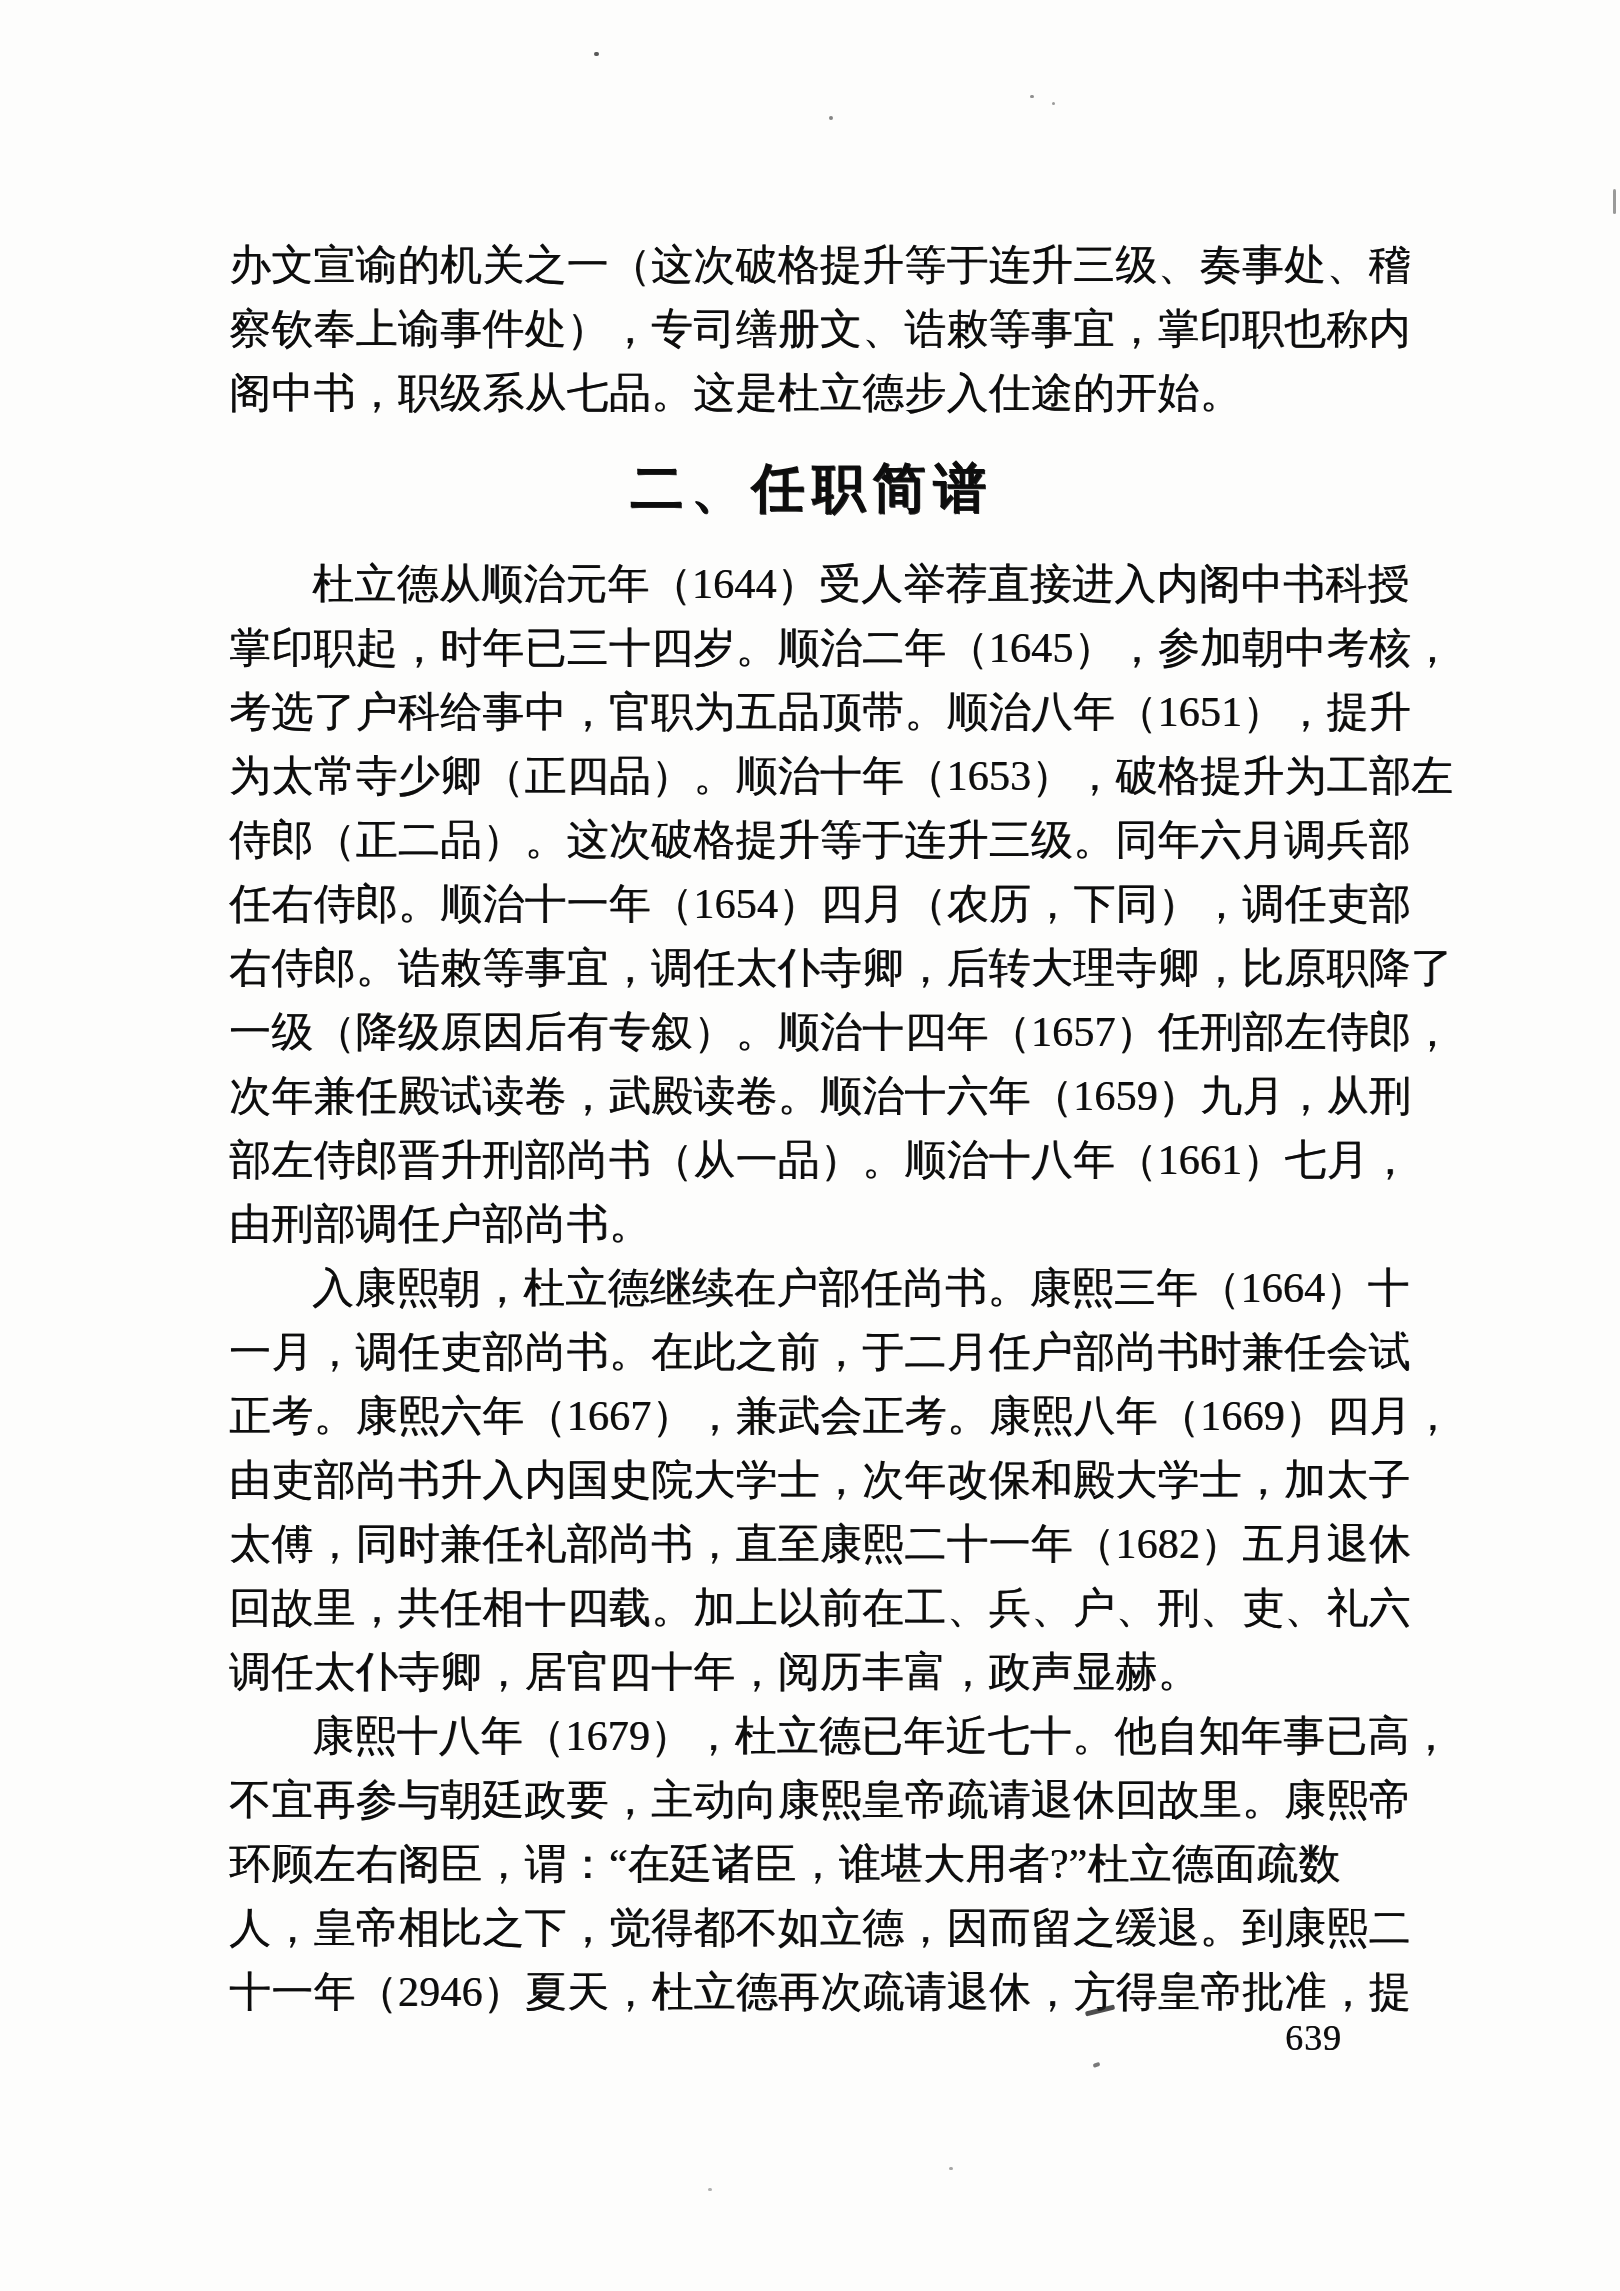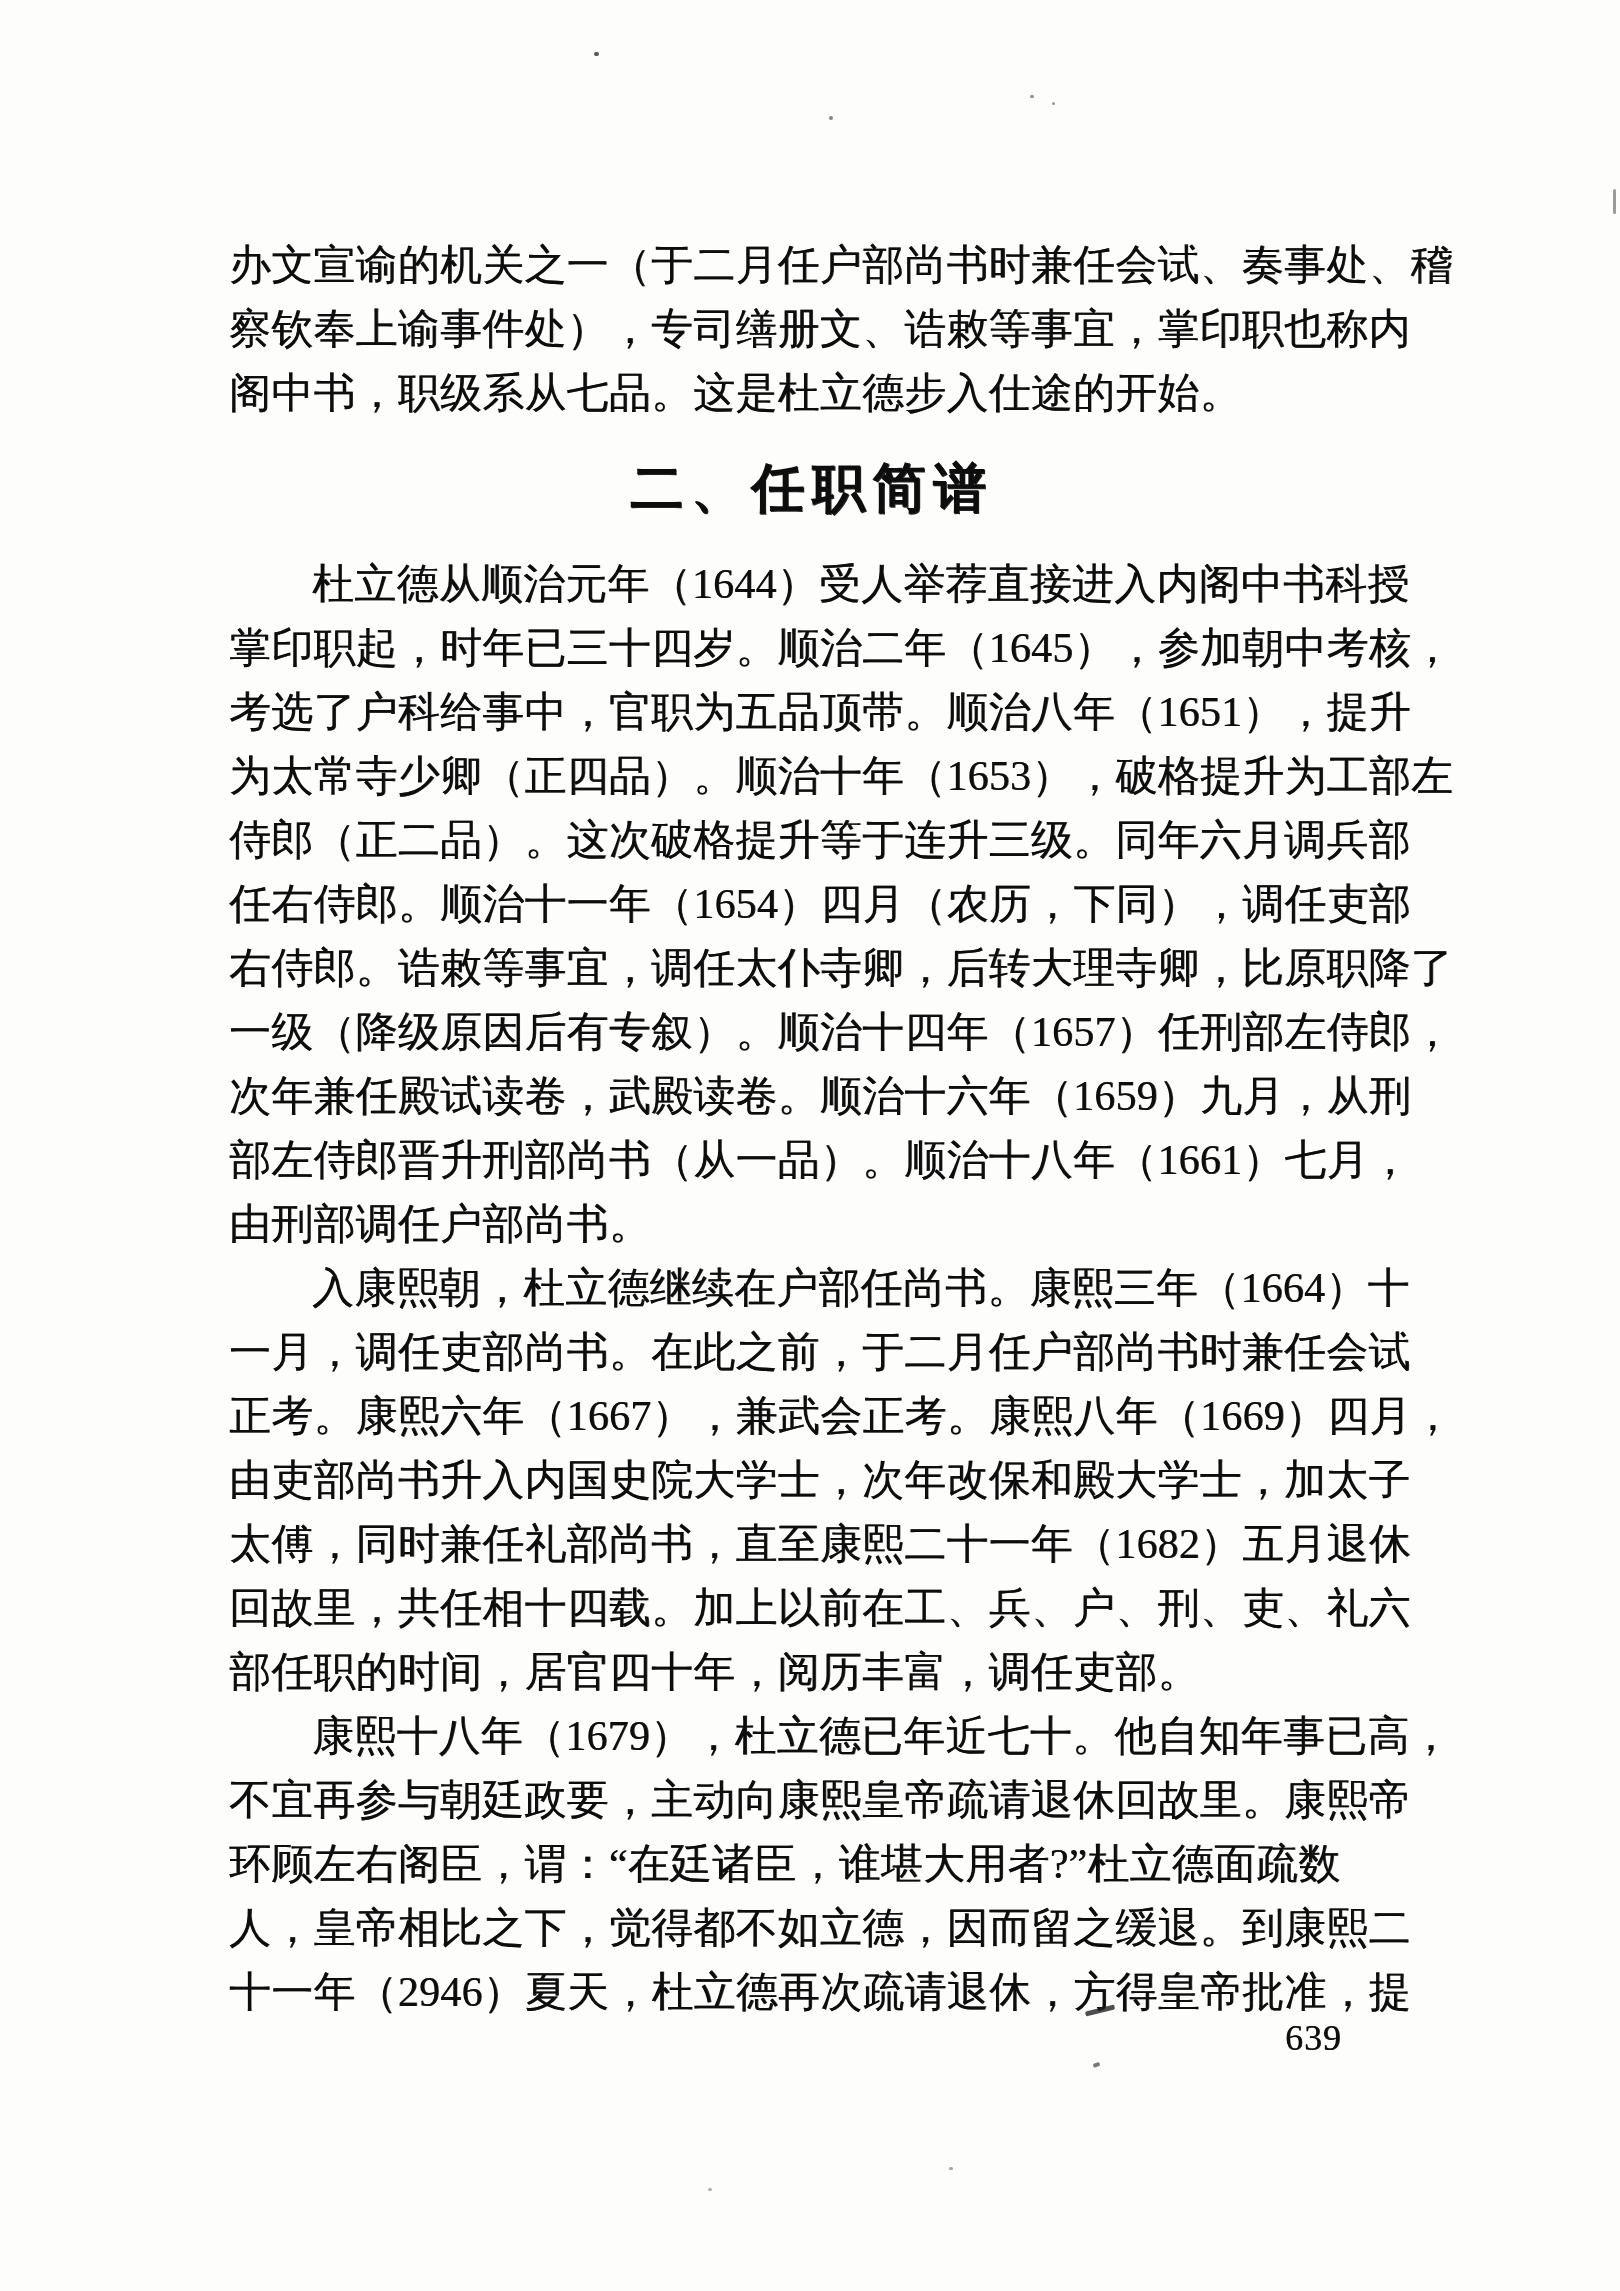--- a/index.html
+++ b/index.html
@@ -76,21 +76,21 @@
   .speck-i { left: 708px;  top: 2188px; width: 3.8px;  height: 2.8px; opacity: .35; }
 </style>
 </head>
 <body>
 
 <div class="page">
 
   <div class="text-block">
 
     <div>
-      <div class="line">办文宣谕的机关之一（于二月任户部尚书时兼任会试、奏事处、稽</div>
+      <div class="line">办文宣谕的机关之一（这次破格提升等于连升三级、奏事处、稽</div>
       <div class="line">察钦奉上谕事件处），专司缮册文、诰敕等事宜，掌印职也称内</div>
       <div class="line">阁中书，职级系从七品。这是杜立德步入仕途的开始。</div>
     </div>
 
     <div class="heading-row">
       <h2 class="section-heading">二、任职简谱</h2>
     </div>
 
     <div>
       <div class="line indent">杜立德从顺治元年（1644）受人举荐直接进入内阁中书科授</div>
@@ -106,21 +106,21 @@
       <div class="line">由刑部调任户部尚书。</div>
     </div>
 
     <div>
       <div class="line indent">入康熙朝，杜立德继续在户部任尚书。康熙三年（1664）十</div>
       <div class="line">一月，调任吏部尚书。在此之前，于二月任户部尚书时兼任会试</div>
       <div class="line">正考。康熙六年（1667），兼武会正考。康熙八年（1669）四月，</div>
       <div class="line">由吏部尚书升入内国史院大学士，次年改保和殿大学士，加太子</div>
       <div class="line">太傅，同时兼任礼部尚书，直至康熙二十一年（1682）五月退休</div>
       <div class="line">回故里，共任相十四载。加上以前在工、兵、户、刑、吏、礼六</div>
-      <div class="line">部任职的时间，居官四十年，阅历丰富，调任吏部。</div>
+      <div class="line">调任太仆寺卿，居官四十年，阅历丰富，政声显赫。</div>
     </div>
 
     <div>
       <div class="line indent">康熙十八年（1679），杜立德已年近七十。他自知年事已高，</div>
       <div class="line">不宜再参与朝廷政要，主动向康熙皇帝疏请退休回故里。康熙帝</div>
       <div class="line">环顾左右阁臣，谓：“在廷诸臣，谁堪大用者?”杜立德面疏数</div>
       <div class="line">人，皇帝相比之下，觉得都不如立德，因而留之缓退。到康熙二</div>
       <div class="line">十一年（2946）夏天，杜立德再次疏请退休，方得皇帝批准，提</div>
     </div>
 

